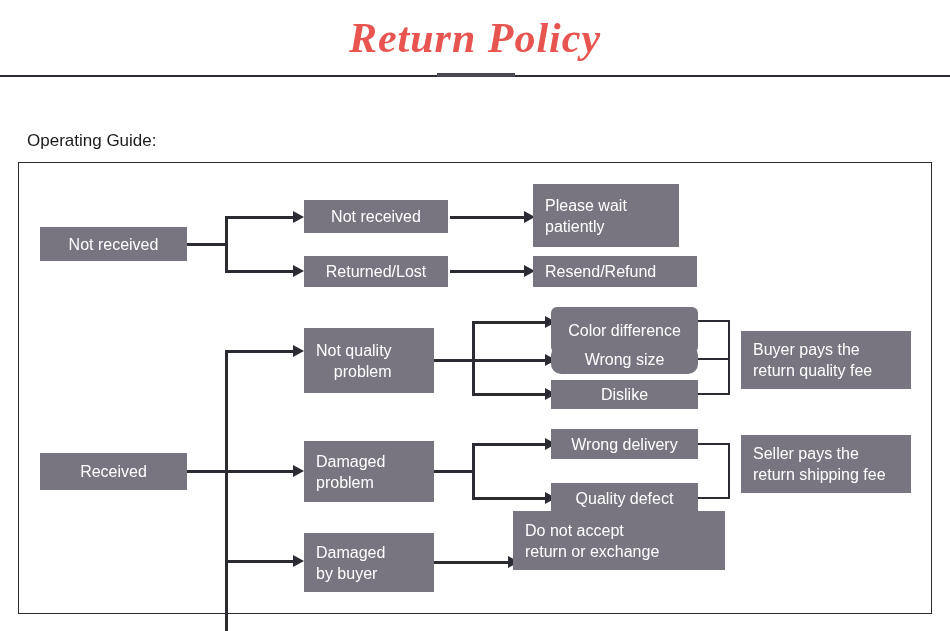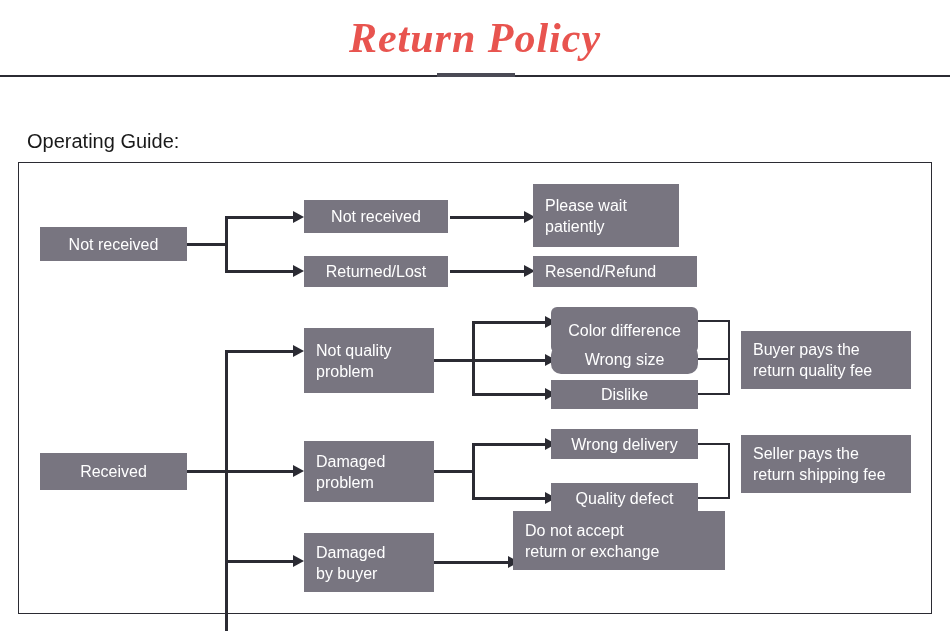--- a/index.html
+++ b/index.html
@@ -50,21 +50,21 @@
     background: #4a4a55;
     border-top: 1px solid #ffffff;
     border-bottom: 1px solid #ffffff;
   }
 
   
   .section-label {
     position: absolute;
     left: 27px;
     top: 128px;
-    font-size: 20px;
+    font-size: 17px;
     color: #1a1a1a;
     line-height: 26px;
     white-space: nowrap;
   }
 
   
   .flow-frame {
     position: absolute;
     left: 18px;
     top: 162px;
@@ -162,21 +162,21 @@
 
     <div class="hline" style="left:206px; top:187px; width:70px;"></div>
     <div class="arrowhead" style="left:274px; top:182px;"></div>
 
     <div class="hline" style="left:206px; top:307px; width:70px;"></div>
     <div class="arrowhead" style="left:274px; top:302px;"></div>
 
     <div class="hline" style="left:206px; top:397px; width:70px;"></div>
     <div class="arrowhead" style="left:274px; top:392px;"></div>
 
-    <div class="node left" style="left:285px; top:165px; width:130px; height:65px;">Not quality
+    <div class="node left" style="left:285px; top:165px; width:130px; height:65px;text-align:right;">Not quality
 problem</div>
 
     <div class="node left" style="left:285px; top:278px; width:130px; height:61px;">Damaged
 problem</div>
 
     <div class="node left" style="left:285px; top:370px; width:130px; height:59px;">Damaged
 by buyer</div>
 
     <div class="hline" style="left:415px; top:196px; width:40px;"></div>
     <div class="vline" style="left:453px; top:158px; height:75px;"></div>

